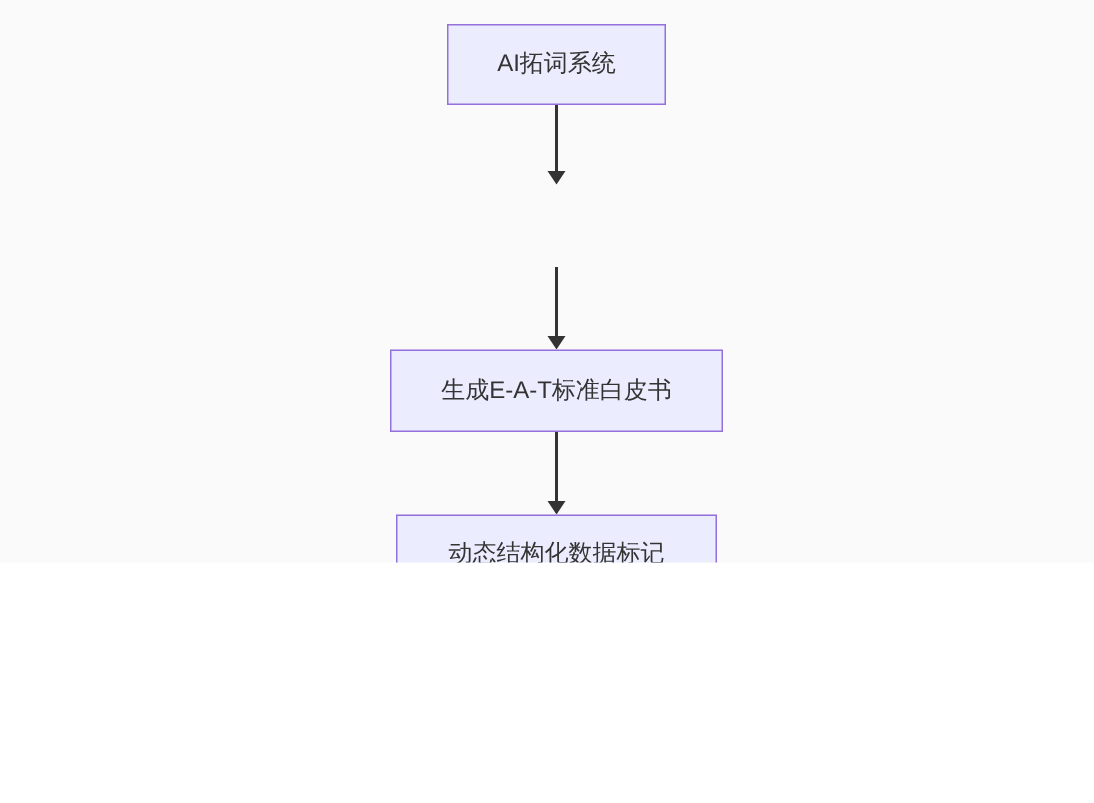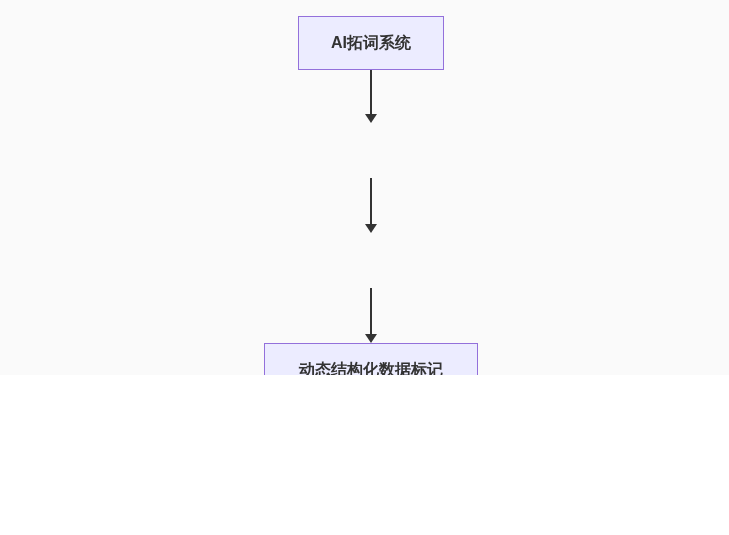--- a/index.html
+++ b/index.html
@@ -6,21 +6,20 @@
     margin: 0;
     padding: 0;
     font-family: "Liberation Sans", "DejaVu Sans", sans-serif;
   }
   .canvas {
     position: relative;
     width: 729px;
     height: 375px;
     background: var(--background, #FAFAFA);
     overflow: hidden;
-    font-weight: bold;
   }
   .node {
     position: absolute;
     box-sizing: border-box;
     background: var(--node-fill, #ECECFF);
     border: 1px solid var(--node-border, #9370DB);
     display: flex;
     align-items: center;
     justify-content: center;
     color: var(--text, #333333);
@@ -73,20 +72,23 @@
     <div class="line"></div>
     <div class="head"></div>
   </div>
 
 
   <div class="arrow arrow-2">
     <div class="line"></div>
     <div class="head"></div>
   </div>
 
+  <div class="node node-3">
+    <span>生成E-A-T标准白皮书</span>
+  </div>
 
   <div class="arrow arrow-3">
     <div class="line"></div>
     <div class="head"></div>
   </div>
 
   <div class="node node-4">
     <span>动态结构化数据标记</span>
   </div>
 

